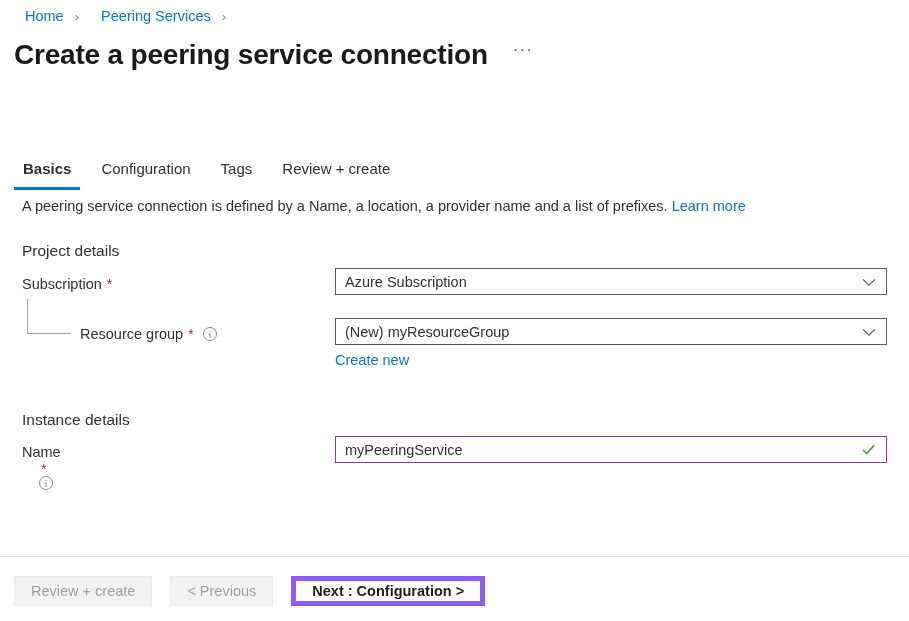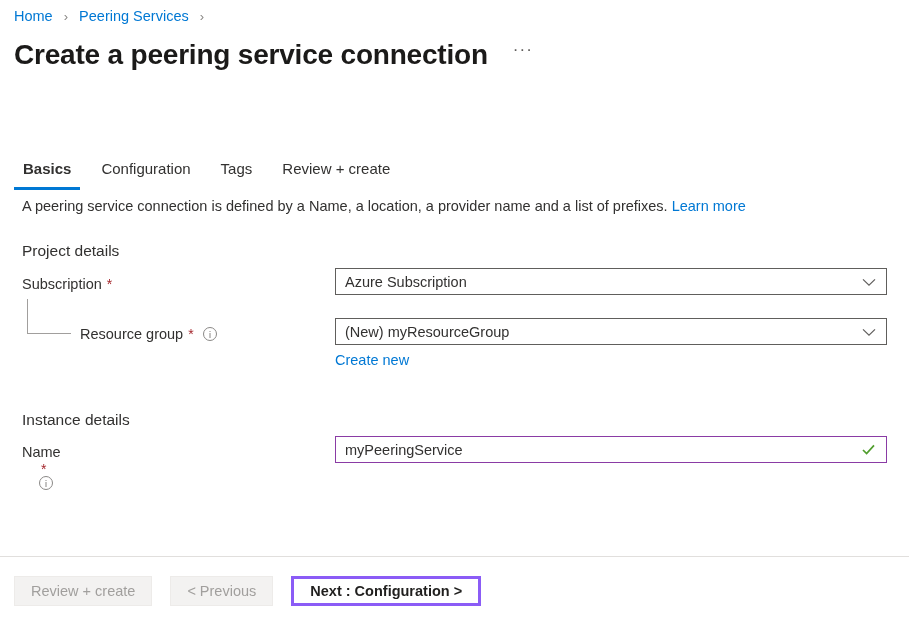--- a/index.html
+++ b/index.html
@@ -24,20 +24,21 @@
     left: 14px;
     top: 6px;
     font-size: 14.5px;
     line-height: 20px;
     white-space: nowrap;
   }
   .crumb-link {
     color: #0078d4;
     text-decoration: none;
     cursor: pointer;
+    margin-left: 11px;
   }
   .crumb-sep {
     color: #8a8886;
     margin: 0 7px;
     font-size: 13px;
     font-weight: 300;
   }
 
   
   .page-title-row {
@@ -275,21 +276,21 @@
     white-space: nowrap;
   }
   .btn.disabled {
     background: #f3f2f1;
     border: 1px solid #edebe9;
     color: #a19f9d;
     cursor: default;
   }
   .btn.primary-outline {
     background: #ffffff;
-    border: 3px solid #8b5cf6;
+    border: 5px solid #8b5cf6;
     color: #201f1e;
     font-weight: bold;
     cursor: pointer;
   }
 </style>
 </head>
 <body>
 
 <div class="breadcrumb">
   <span class="crumb-link">Home</span>

